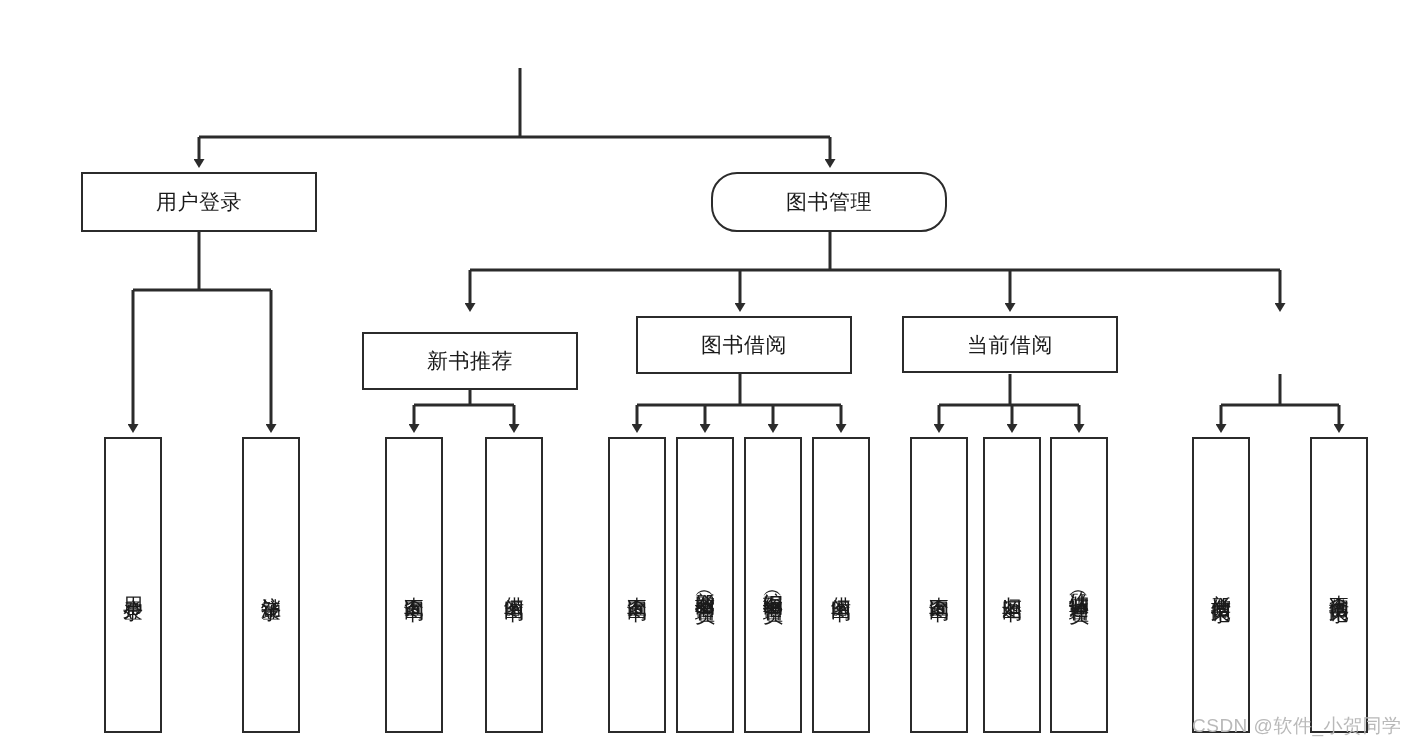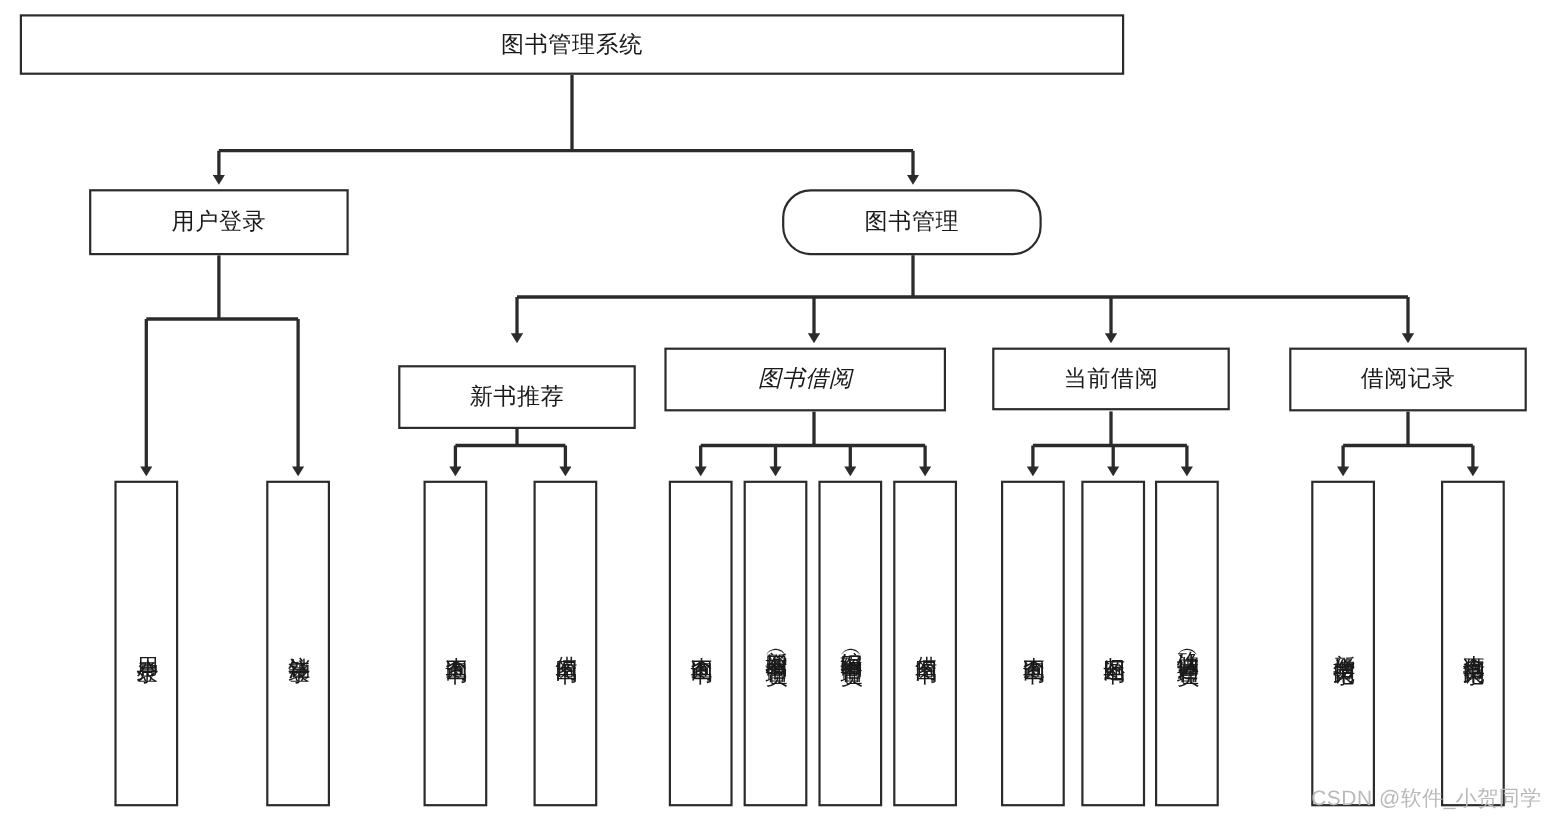--- a/index.html
+++ b/index.html
@@ -122,42 +122,36 @@
       <path d="M1012,405 L1012,425" marker-end="url(#arrow)"></path>
       <path d="M1079,405 L1079,425" marker-end="url(#arrow)"></path>
 
       <path d="M1280,374 L1280,405"></path>
       <path d="M1221,405 L1339,405"></path>
       <path d="M1221,405 L1221,425" marker-end="url(#arrow)"></path>
       <path d="M1339,405 L1339,425" marker-end="url(#arrow)"></path>
     </g>
   </svg>
 
-  <div class="node horiz" style="left:18px; top:13px; width:1004px; height:55px;">
-    <span class="label">图书管理系统</span>
-  </div>
 
   <div class="node horiz" style="left:81px; top:172px; width:236px; height:60px;">
     <span class="label">用户登录</span>
   </div>
   <div class="node horiz" style="left:711px; top:172px; width:236px; height:60px;border-radius:26px;">
     <span class="label">图书管理</span>
   </div>
 
   <div class="node horiz" style="left:362px; top:332px; width:216px; height:58px;">
     <span class="label">新书推荐</span>
   </div>
-  <div class="node horiz" style="left:604px; top:316px; width:256px; height:58px;font-style:italic;">
+  <div class="node horiz" style="left:636px; top:316px; width:216px; height:58px;">
     <span class="label">图书借阅</span>
   </div>
   <div class="node horiz" style="left:902px; top:316px; width:216px; height:57px;">
     <span class="label">当前借阅</span>
-  </div>
-  <div class="node horiz" style="left:1172px; top:316px; width:216px; height:58px;">
-    <span class="label">借阅记录</span>
   </div>
 
   <div class="node vert" style="left:104px; top:437px; width:58px; height:296px;">
     <span class="label">用户登录</span>
   </div>
   <div class="node vert" style="left:242px; top:437px; width:58px; height:296px;">
     <span class="label">注销登录</span>
   </div>
 
   <div class="node vert" style="left:385px; top:437px; width:58px; height:296px;">

